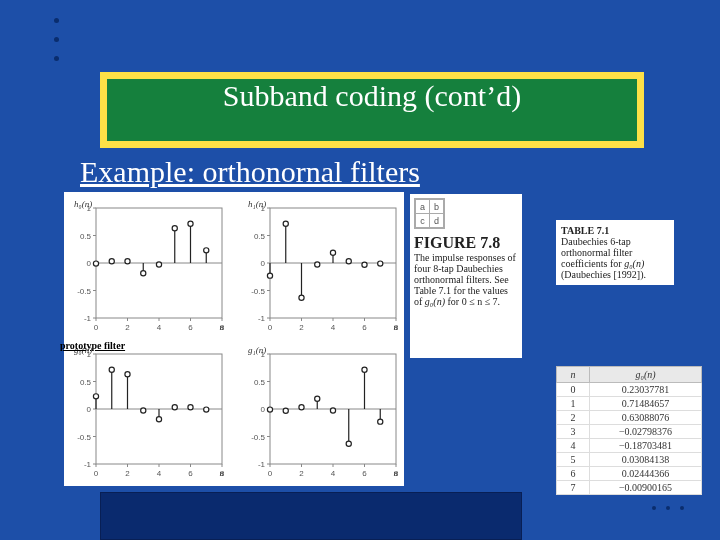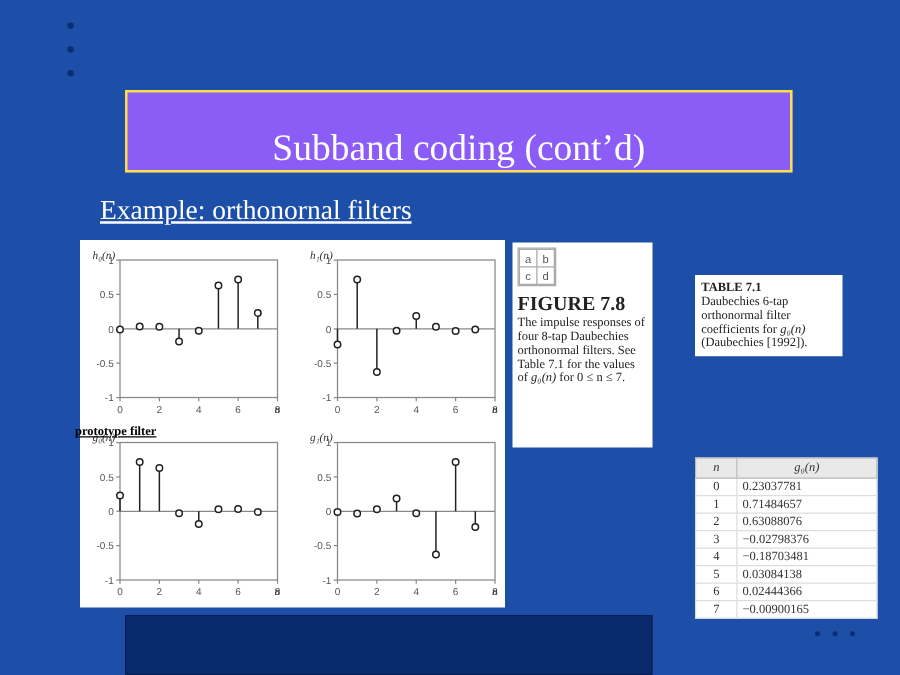--- a/index.html
+++ b/index.html
@@ -1,42 +1,42 @@
 <!DOCTYPE html>
 <html><head>
 <meta charset="utf-8">
 <style>
 html,body{margin:0;padding:0}
 body{width:720px;height:540px;background:#1d4fa8;font-family:"Times New Roman",serif;position:relative;overflow:hidden}
 .bullets{position:absolute;left:54px;top:18px}
 .bullets div{width:5px;height:5px;background:#0a2d6e;border-radius:50%;margin-bottom:14px}
-.title-bar{position:absolute;left:100px;top:72px;width:530px;height:62px;background:#8b5cf6;display:flex;align-items:flex-end;justify-content:center;border:2px solid #fde047}
+.title-bar{position:absolute;left:100px;top:72px;width:530px;height:62px;background:#15803d;display:flex;align-items:flex-start;justify-content:center;border:7px solid #fde047}
 .title-bar span{color:#fff;font-size:30px}
-.example{position:absolute;left:80px;top:155px;color:#fff;font-size:22px}
+.example{position:absolute;left:80px;top:155px;color:#fff;font-size:30px}
 .example u{text-decoration-color:#fff}
 .plots{position:absolute;left:64px;top:192px;width:340px;height:294px;background:#fff}
 .plot{position:absolute;width:162px;height:142px}
 .pa{left:4px;top:4px}.pb{left:178px;top:4px}.pc{left:4px;top:150px}.pd{left:178px;top:150px}
 svg{display:block}
 .axis{stroke:#888;stroke-width:1;fill:none}
 .tick{stroke:#888;stroke-width:1}
 .stem{stroke:#222;stroke-width:1.2}
 .tip{fill:#fff;stroke:#222;stroke-width:1.2}
 .lbl{font:8px sans-serif;fill:#555}
 .yl{font:italic 9px "Times New Roman";fill:#333}
 .proto{position:absolute;left:60px;top:340px;font:600 10px "Times New Roman";color:#000;text-decoration:underline;z-index:4}
 .cap-box{position:absolute;left:410px;top:194px;width:112px;height:164px;background:#fff;font:10px "Times New Roman";color:#222;padding:4px;box-sizing:border-box}
 .grid2{display:inline-block;border:1px solid #aaa;border-collapse:collapse;margin-bottom:3px}
 .grid2 td{border:1px solid #aaa;width:11px;height:11px;font:9px sans-serif;text-align:center;color:#555}
 .cap-box .fig{font-weight:700;font-size:16px}
 .tbl-cap{position:absolute;left:556px;top:220px;width:118px;background:#fff;padding:5px;box-sizing:border-box;font:10px "Times New Roman";color:#222}
 .tbl-cap .th{font-weight:700}
 .tbl{position:absolute;left:556px;top:366px;width:146px;background:#fff;border-collapse:collapse;font:10px "Times New Roman"}
 .tbl th{background:#e9e9e9;border:1px solid #bbb;padding:2px 4px;font-weight:400;font-style:italic;color:#333}
-.tbl td{border:1px solid #ddd;padding:1px 4px;text-align:left;color:#333}
+.tbl td{border:1px solid #ddd;padding:1px 4px;text-align:center;color:#333}
 .tbl td:first-child{text-align:center;width:24px}
 .foot-bar{position:absolute;left:100px;bottom:0;width:420px;height:46px;background:#0a2a6e;border:1px solid #081f55}
 .dots{position:absolute;right:36px;bottom:26px}
 .dots span{display:inline-block;width:4px;height:4px;background:#0a2d6e;border-radius:50%;margin-left:10px}
 </style>
 </head>
 <body>
 
 <div class="bullets">
     <div></div>

